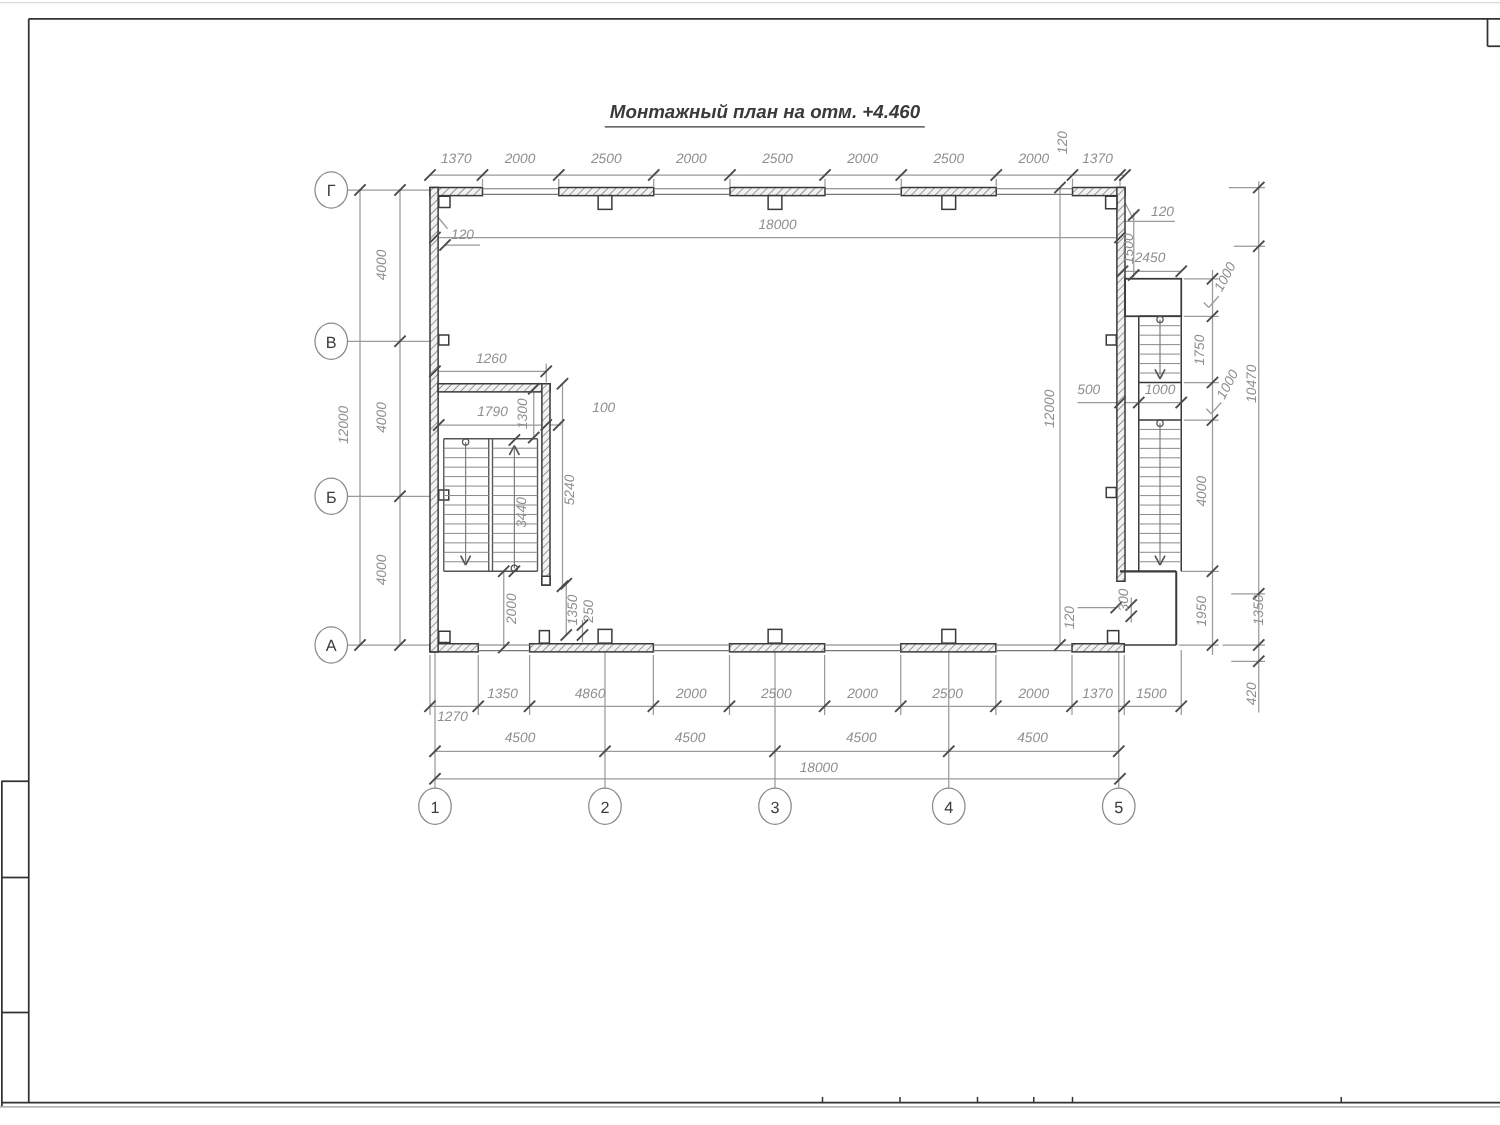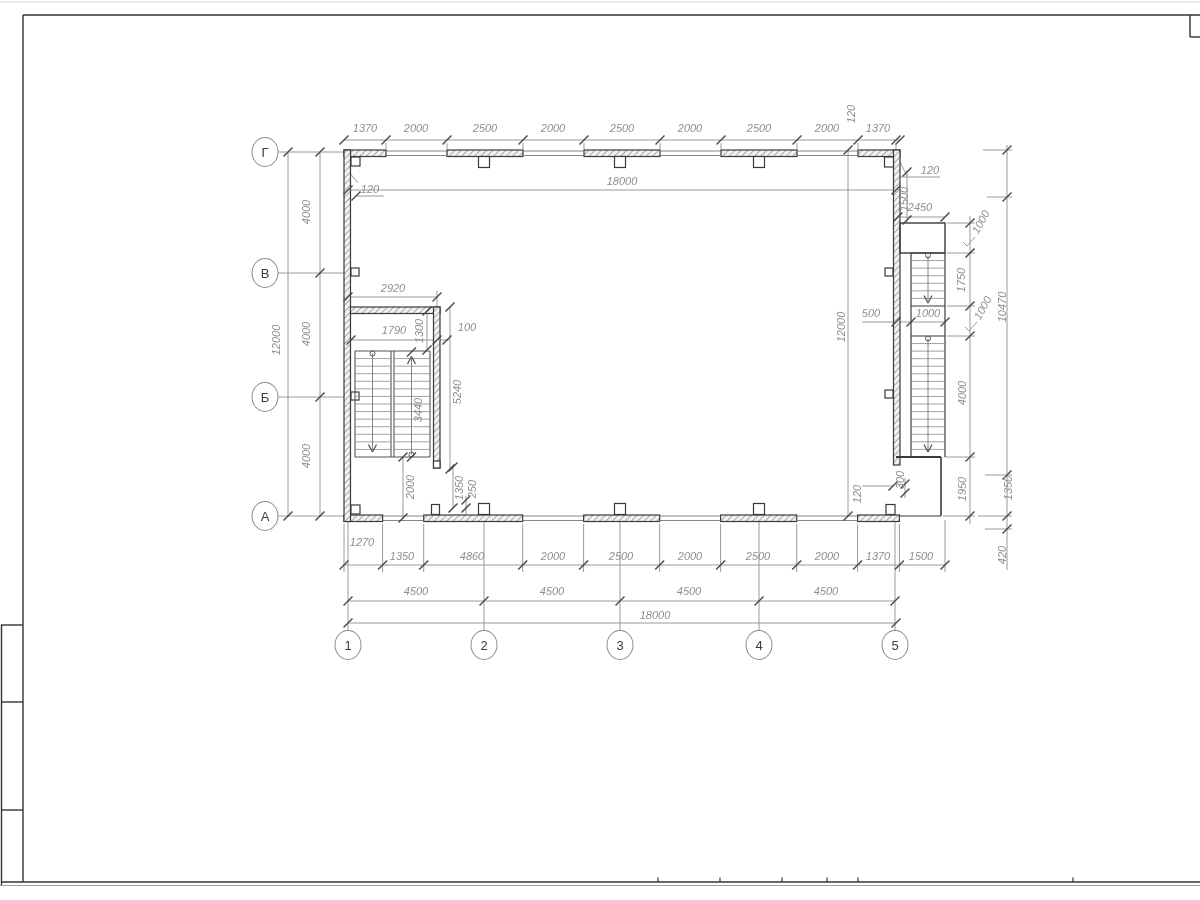--- a/index.html
+++ b/index.html
@@ -324,62 +324,63 @@
         <line x1="398.5" y1="461.5" x2="407.5" y2="452.5" stroke="#4a4a4a" stroke-width="1.5"></line>
         <line x1="398.5" y1="522.5" x2="407.5" y2="513.5" stroke="#4a4a4a" stroke-width="1.5"></line>
         <line x1="448.5" y1="471.5" x2="457.5" y2="462.5" stroke="#4a4a4a" stroke-width="1.5"></line>
         <line x1="448.5" y1="512.5" x2="457.5" y2="503.5" stroke="#4a4a4a" stroke-width="1.5"></line>
         <line x1="461.5" y1="504.5" x2="470.5" y2="495.5" stroke="#4a4a4a" stroke-width="1.5"></line>
         <line x1="461.5" y1="512.5" x2="470.5" y2="503.5" stroke="#4a4a4a" stroke-width="1.5"></line>
         <line x1="900.5" y1="488.5" x2="909.5" y2="479.5" stroke="#4a4a4a" stroke-width="1.5"></line>
         <line x1="900.5" y1="497.5" x2="909.5" y2="488.5" stroke="#4a4a4a" stroke-width="1.5"></line>
       </g>
   </svg>
+  <div id="title">Монтажный план на отм. +4.460</div>
   <div id="labels">
       <span class="dim" style="left: 365px; top: 128px;">1370</span>
       <span class="dim" style="left: 416px; top: 128px;">2000</span>
       <span class="dim" style="left: 485px; top: 128px;">2500</span>
       <span class="dim" style="left: 553px; top: 128px;">2000</span>
       <span class="dim" style="left: 622px; top: 128px;">2500</span>
       <span class="dim" style="left: 690px; top: 128px;">2000</span>
       <span class="dim" style="left: 759px; top: 128px;">2500</span>
       <span class="dim" style="left: 827px; top: 128px;">2000</span>
       <span class="dim r90" style="left: 851px; top: 114px;">120</span>
       <span class="dim" style="left: 878px; top: 128px;">1370</span>
       <span class="dim" style="left: 370px; top: 189px;">120</span>
       <span class="dim" style="left: 622px; top: 181px;">18000</span>
       <span class="dim r90" style="left: 306px; top: 212px;">4000</span>
       <span class="dim r90" style="left: 306px; top: 334px;">4000</span>
       <span class="dim r90" style="left: 306px; top: 456px;">4000</span>
       <span class="dim r90" style="left: 276px; top: 340px;">12000</span>
-      <span class="dim" style="left: 393px; top: 288px;">2920</span>
+      <span class="dim" style="left: 393px; top: 288px;">1260</span>
       <span class="dim" style="left: 394px; top: 330px;">1790</span>
       <span class="dim r90" style="left: 419px; top: 331px;">1300</span>
-      <span class="dim" style="left: 449px; top: 327px; padding-left: 36px;">100</span>
+      <span class="dim" style="left: 465px; top: 327px; padding-left: 36px;">100</span>
       <span class="dim r90" style="left: 457px; top: 392px;">5240</span>
       <span class="dim r90" style="left: 418px; top: 410px;">3440</span>
       <span class="dim r90" style="left: 410px; top: 487px;">2000</span>
       <span class="dim r90" style="left: 459px; top: 488px;">1350</span>
       <span class="dim r90" style="left: 472px; top: 489px;">250</span>
       <span class="dim r90" style="left: 841px; top: 327px;">12000</span>
       <span class="dim" style="left: 871px; top: 313px;">500</span>
       <span class="dim" style="left: 928px; top: 313px;">1000</span>
       <span class="dim" style="left: 930px; top: 170px;">120</span>
       <span class="dim r90" style="left: 904px; top: 199px;">1500</span>
       <span class="dim" style="left: 920px; top: 207px;">2450</span>
       <span class="dim r62" style="left: 981px; top: 222px;">1000</span>
       <span class="dim r90" style="left: 961px; top: 280px;">1750</span>
       <span class="dim r62" style="left: 983px; top: 308px;">1000</span>
       <span class="dim r90" style="left: 962px; top: 393px;">4000</span>
       <span class="dim r90" style="left: 962px; top: 489px;">1950</span>
       <span class="dim r90" style="left: 900px; top: 480px;">300</span>
       <span class="dim r90" style="left: 1002px; top: 307px;">10470</span>
       <span class="dim r90" style="left: 1008px; top: 488px;">1350</span>
       <span class="dim r90" style="left: 1002px; top: 555px;">420</span>
-      <span class="dim" style="left: 362px; top: 542px;">1270</span>
+      <span class="dim" style="left: 362px; top: 574px;">1270</span>
       <span class="dim" style="left: 402px; top: 556px;">1350</span>
       <span class="dim" style="left: 472px; top: 556px;">4860</span>
       <span class="dim" style="left: 553px; top: 556px;">2000</span>
       <span class="dim" style="left: 621px; top: 556px;">2500</span>
       <span class="dim" style="left: 690px; top: 556px;">2000</span>
       <span class="dim" style="left: 758px; top: 556px;">2500</span>
       <span class="dim" style="left: 827px; top: 556px;">2000</span>
       <span class="dim r90" style="left: 857px; top: 494px;">120</span>
       <span class="dim" style="left: 878px; top: 556px;">1370</span>
       <span class="dim" style="left: 921px; top: 556px;">1500</span>

